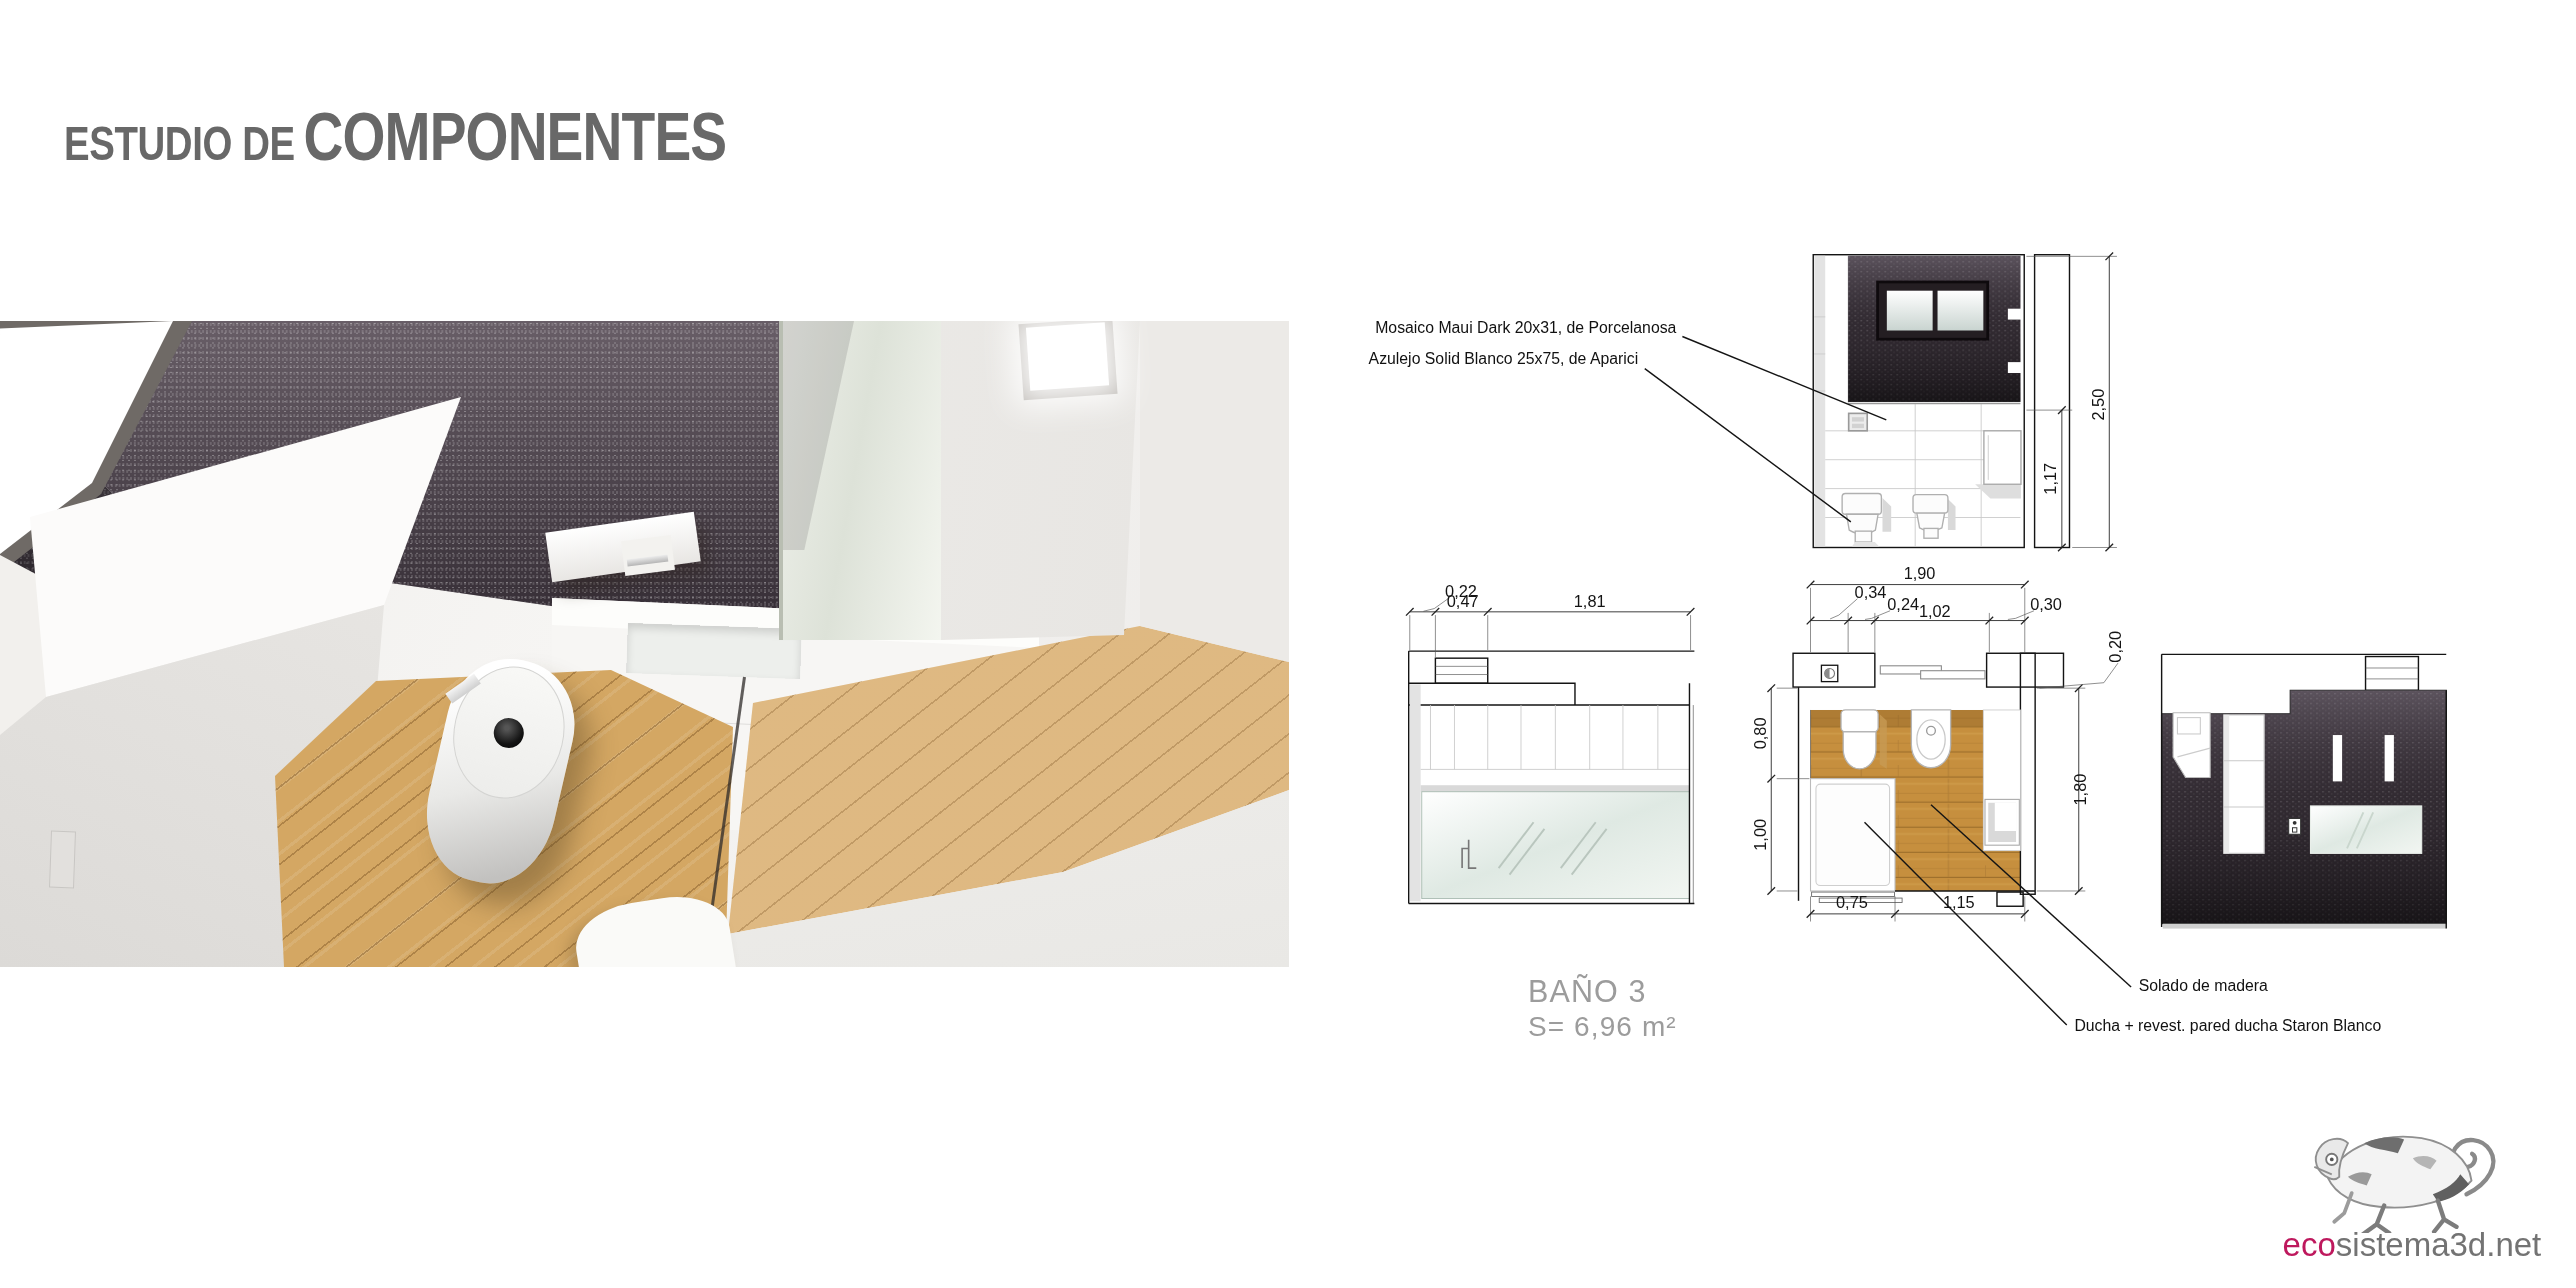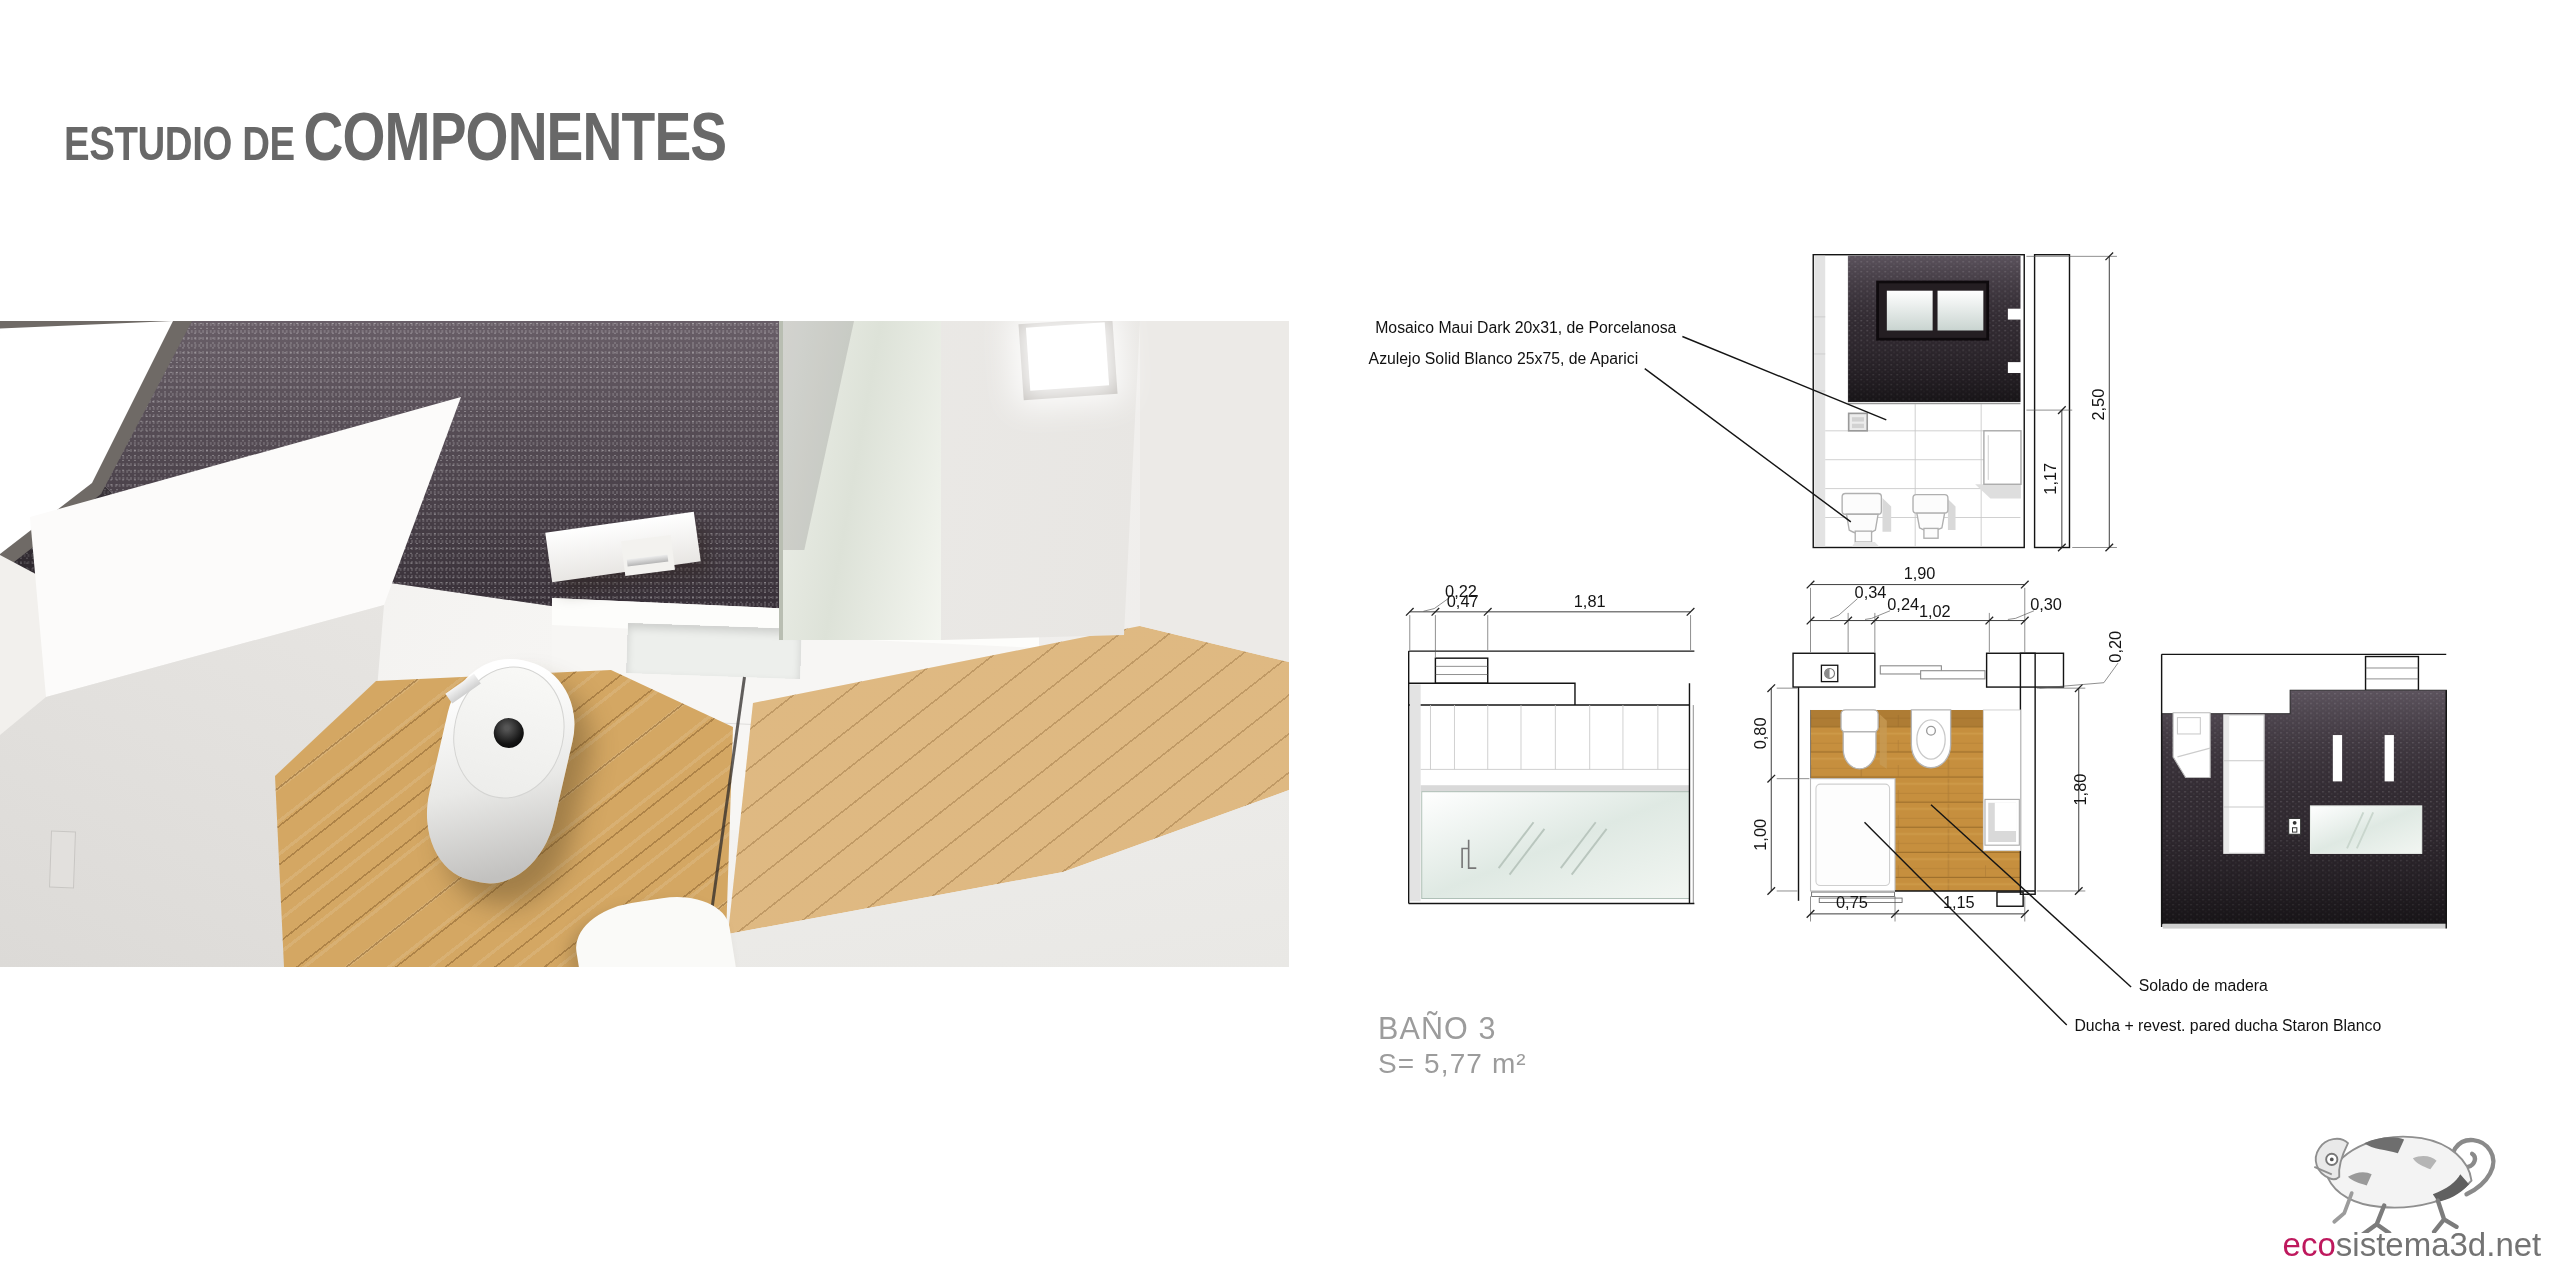--- a/index.html
+++ b/index.html
@@ -24,21 +24,21 @@
   #draw{position:absolute;left:1298px;top:207px;}
   text.dim{font-family:"Liberation Sans",sans-serif;font-size:30px;fill:#141414;}
   text.lbl{font-family:"Liberation Sans",sans-serif;font-size:29px;fill:#111;}
   .ln{stroke:#141414;stroke-width:2.6;fill:none;}
   .lnThin{stroke:#555;stroke-width:1.2;fill:none;}
   .lnDim{stroke:#222;stroke-width:1.6;fill:none;}
   .tick{stroke:#222;stroke-width:2.4;}
   .joint{stroke:#c9c9c9;stroke-width:1.6;}
   .jointB{stroke:#9a9a9a;stroke-width:3;}
   
-  #roomcap{position:absolute;left:1378px;top:974px;color:#9c9c9c;letter-spacing:1.1px;line-height:1.18;margin-top:37px;}
+  #roomcap{position:absolute;left:1528px;top:974px;color:#9c9c9c;letter-spacing:1.1px;line-height:1.18;}
   #roomcap .r1{font-size:30.5px;}
   #roomcap .r2{font-size:28px;}
   
   #brand{position:absolute;left:2263px;top:1102px;width:313px;height:180px;}
   #brandtext{position:absolute;left:19.6px;top:124px;font-size:33px;color:#737373;white-space:nowrap;}
   #brandtext .eco{color:#be185d;}
 </style>
 </head>
 <body>
 
@@ -439,21 +439,21 @@
         <circle cx="4208" cy="1509" r="3.5" fill="#333"></circle>
         <rect x="4204" y="1518" width="8" height="8" fill="none" stroke="#333" stroke-width="1.8"></rect>
       </g>
       <rect x="3966" y="1694" width="520" height="9" fill="#cfcfcf"></rect>
       <line x1="4486" y1="1266" x2="4486" y2="1703" class="ln" stroke-width="2.2"></line>
     </g>
   </svg>
 
   <div id="roomcap">
     <div class="r1">BAÑO 3</div>
-    <div class="r2">S= 5,77 m²</div>
+    <div class="r2">S= 6,96 m²</div>
   </div>
 
   <div id="brand">
     <svg width="234" height="131" viewBox="0 0 370 210" style="position:absolute;left:26px;top:0;">
       <path d="M282,148 C318,130 334,100 320,78 C308,58 278,54 264,74 C254,90 266,108 284,104 C296,101 299,88 291,83" fill="none" stroke="#8a8a8a" stroke-width="7" stroke-linecap="round"></path>
       <path d="M60,122 C82,70 150,48 210,58 C256,66 286,94 290,126 C262,158 198,174 142,168 C102,164 72,148 60,122 Z" fill="#f3f3f3" stroke="#8f8f8f" stroke-width="3"></path>
       <path d="M118,66 C140,56 166,54 182,60 L172,82 C152,76 132,76 118,66 Z" fill="#6e6e6e"></path>
       <path d="M228,148 C250,140 266,128 272,116 L286,132 C272,148 252,158 236,160 Z" fill="#606060"></path>
       <path d="M196,90 C210,84 226,86 234,94 L224,108 C212,102 202,100 196,90 Z" fill="#b5b5b5"></path>
       <path d="M92,120 C104,112 120,110 130,116 L122,134 C110,130 100,128 92,120 Z" fill="#9a9a9a"></path>

